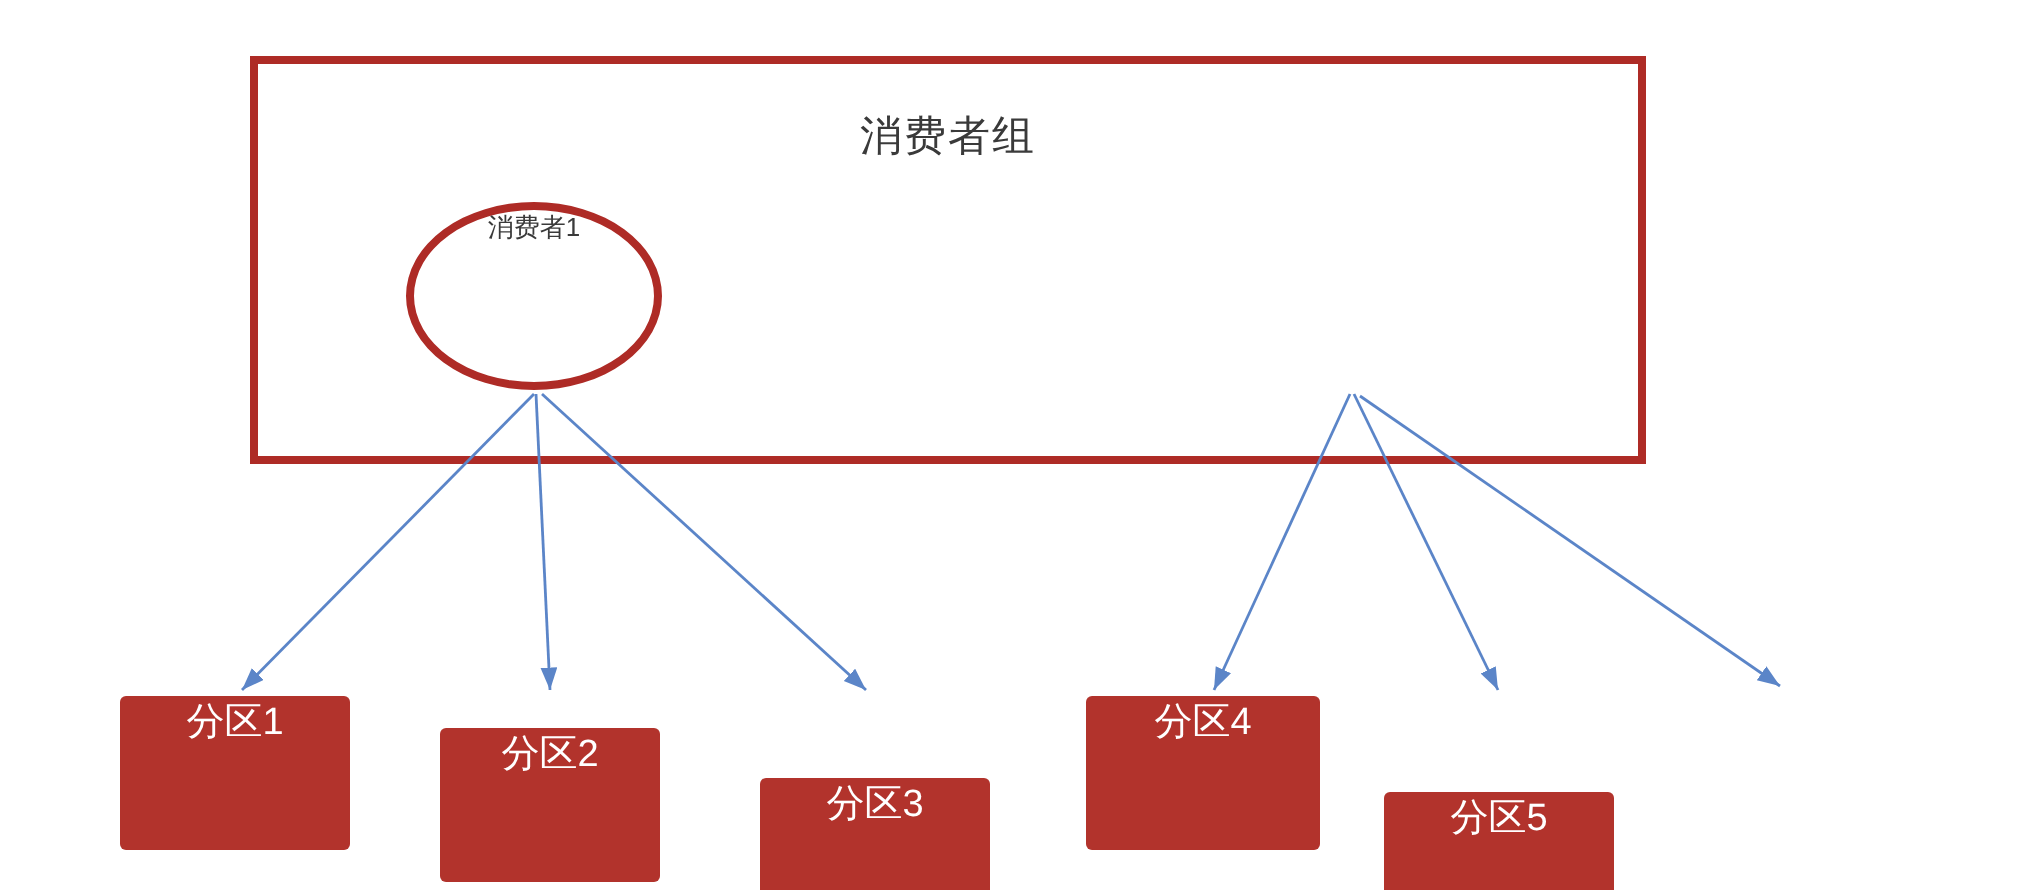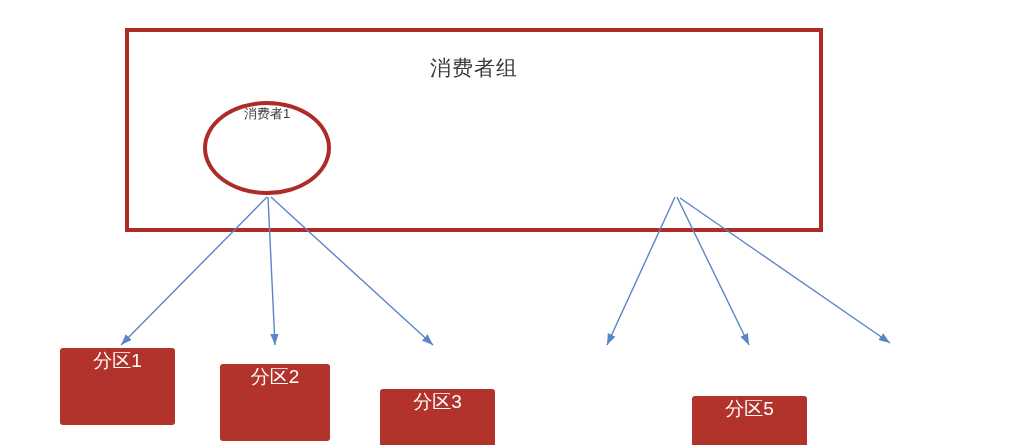--- a/index.html
+++ b/index.html
@@ -97,17 +97,20 @@
 
   <div class="partition p1">
     <span>分区1</span>
   </div>
   <div class="partition p2">
     <span>分区2</span>
   </div>
   <div class="partition p3">
     <span>分区3</span>
   </div>
+  <div class="partition p4">
+    <span>分区4</span>
+  </div>
   <div class="partition p5">
     <span>分区5</span>
   </div>
 
 </div>
 
 </body></html>

